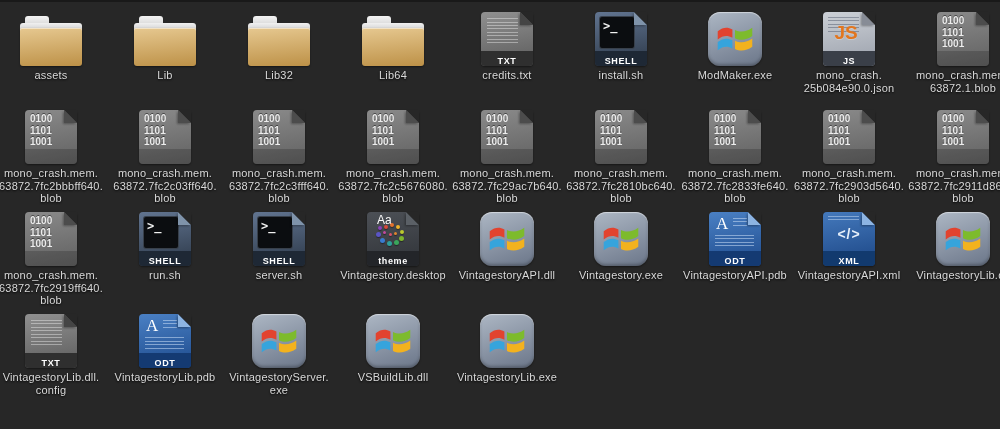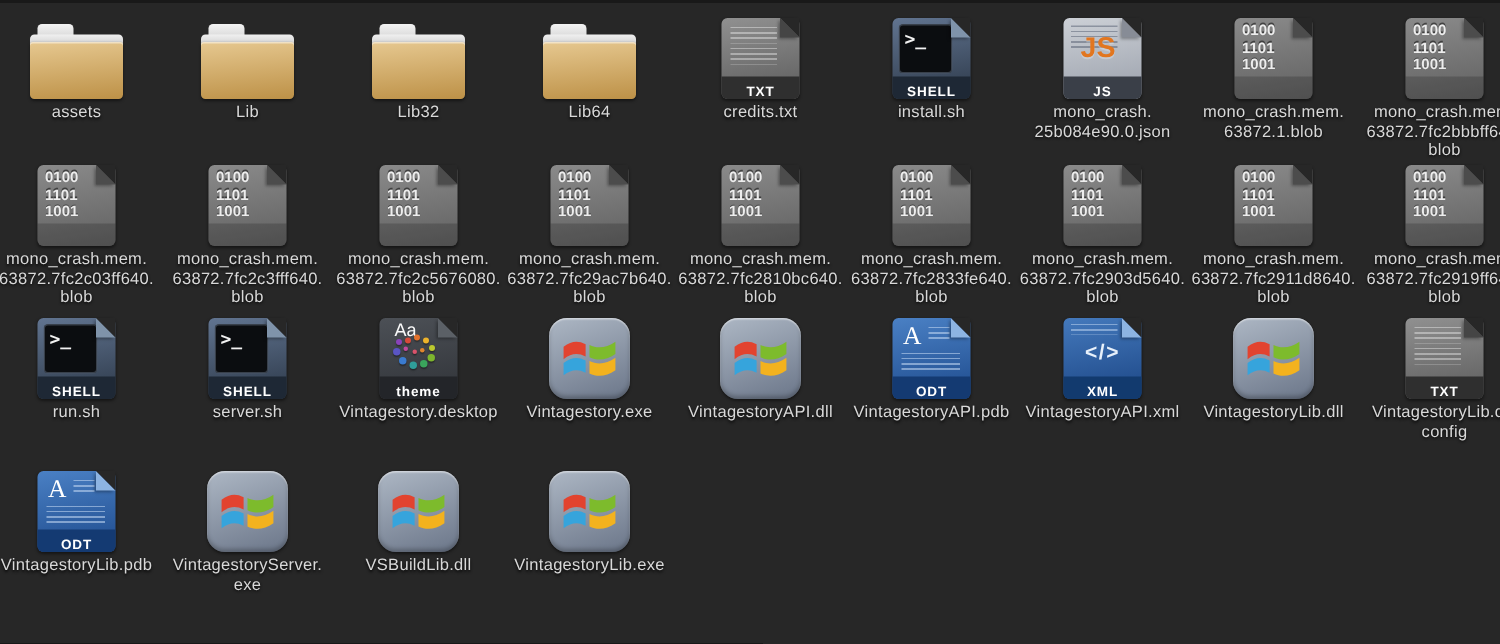--- a/index.html
+++ b/index.html
@@ -172,20 +172,33 @@
     <div class="flap"></div>
     <div class="cut"></div>
     <div class="band band-shell">
       <span class="badge">SHELL</span>
     </div>
   </div>
 </div>
     <div class="label">install.sh</div>
   </div>
 
+  <div class="item">
+    <div class="icon-slot">
+  <div class="exe">
+    <svg width="38" height="34" viewBox="0 0 44 38">
+      <path d="M2,10 C8,5.5 13,5 19,8 L19,17.5 C13,14.5 8,15 2,19.5 Z" style="fill:var(--windows-red,#e2432f)"></path>
+      <path d="M22,8.5 C28,11.5 35,11 42,6 L42,15.5 C35,20.5 28,21 22,18 Z" style="fill:var(--windows-green,#7dbb2c)"></path>
+      <path d="M2,22.5 C8,18 13,17.5 19,20.5 L19,30 C13,27 8,27.5 2,32 Z" style="fill:var(--windows-blue,#36a4dc)"></path>
+      <path d="M22,21 C28,24 35,23.5 42,18.5 L42,28 C35,33 28,33.5 22,30.5 Z" style="fill:var(--windows-yellow,#f3b21e)"></path>
+    </svg>
+  </div>
+</div>
+    <div class="label">ModMaker.exe</div>
+  </div>
 
   <div class="item">
     <div class="icon-slot">
   <div class="doc doc-js">
     <div class="codelines"></div>
     <div class="glyph">JS</div>
     <div class="flap"></div>
     <div class="cut"></div>
     <div class="band band-js">
       <span class="badge">JS</span>
@@ -436,35 +449,35 @@
     <div class="icon-slot">
   <div class="exe">
     <svg width="38" height="34" viewBox="0 0 44 38">
       <path d="M2,10 C8,5.5 13,5 19,8 L19,17.5 C13,14.5 8,15 2,19.5 Z" style="fill:var(--windows-red,#e2432f)"></path>
       <path d="M22,8.5 C28,11.5 35,11 42,6 L42,15.5 C35,20.5 28,21 22,18 Z" style="fill:var(--windows-green,#7dbb2c)"></path>
       <path d="M2,22.5 C8,18 13,17.5 19,20.5 L19,30 C13,27 8,27.5 2,32 Z" style="fill:var(--windows-blue,#36a4dc)"></path>
       <path d="M22,21 C28,24 35,23.5 42,18.5 L42,28 C35,33 28,33.5 22,30.5 Z" style="fill:var(--windows-yellow,#f3b21e)"></path>
     </svg>
   </div>
 </div>
+    <div class="label">VintagestoryAPI.dll</div>
+  </div>
+
+  <div class="item">
+    <div class="icon-slot">
+  <div class="exe">
+    <svg width="38" height="34" viewBox="0 0 44 38">
+      <path d="M2,10 C8,5.5 13,5 19,8 L19,17.5 C13,14.5 8,15 2,19.5 Z" style="fill:var(--windows-red,#e2432f)"></path>
+      <path d="M22,8.5 C28,11.5 35,11 42,6 L42,15.5 C35,20.5 28,21 22,18 Z" style="fill:var(--windows-green,#7dbb2c)"></path>
+      <path d="M2,22.5 C8,18 13,17.5 19,20.5 L19,30 C13,27 8,27.5 2,32 Z" style="fill:var(--windows-blue,#36a4dc)"></path>
+      <path d="M22,21 C28,24 35,23.5 42,18.5 L42,28 C35,33 28,33.5 22,30.5 Z" style="fill:var(--windows-yellow,#f3b21e)"></path>
+    </svg>
+  </div>
+</div>
     <div class="label">Vintagestory.exe</div>
-  </div>
-
-  <div class="item">
-    <div class="icon-slot">
-  <div class="exe">
-    <svg width="38" height="34" viewBox="0 0 44 38">
-      <path d="M2,10 C8,5.5 13,5 19,8 L19,17.5 C13,14.5 8,15 2,19.5 Z" style="fill:var(--windows-red,#e2432f)"></path>
-      <path d="M22,8.5 C28,11.5 35,11 42,6 L42,15.5 C35,20.5 28,21 22,18 Z" style="fill:var(--windows-green,#7dbb2c)"></path>
-      <path d="M2,22.5 C8,18 13,17.5 19,20.5 L19,30 C13,27 8,27.5 2,32 Z" style="fill:var(--windows-blue,#36a4dc)"></path>
-      <path d="M22,21 C28,24 35,23.5 42,18.5 L42,28 C35,33 28,33.5 22,30.5 Z" style="fill:var(--windows-yellow,#f3b21e)"></path>
-    </svg>
-  </div>
-</div>
-    <div class="label">VintagestoryAPI.dll</div>
   </div>
 
   <div class="item">
     <div class="icon-slot">
   <div class="doc doc-odt">
     <div class="glyph">A</div>
     <div class="odtlines a"></div>
     <div class="odtlines b"></div>
     <div class="flap"></div>
     <div class="cut"></div>

